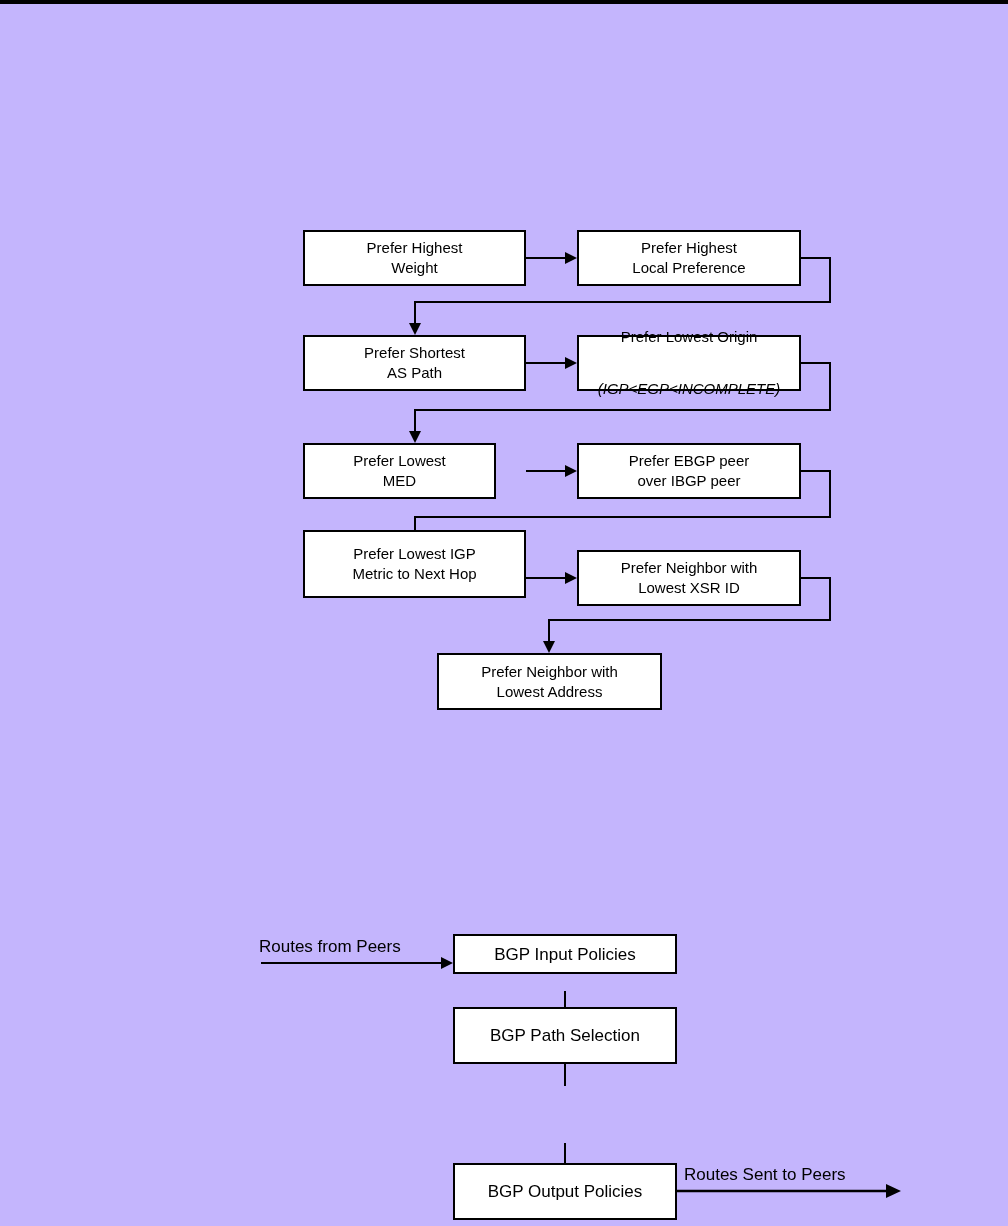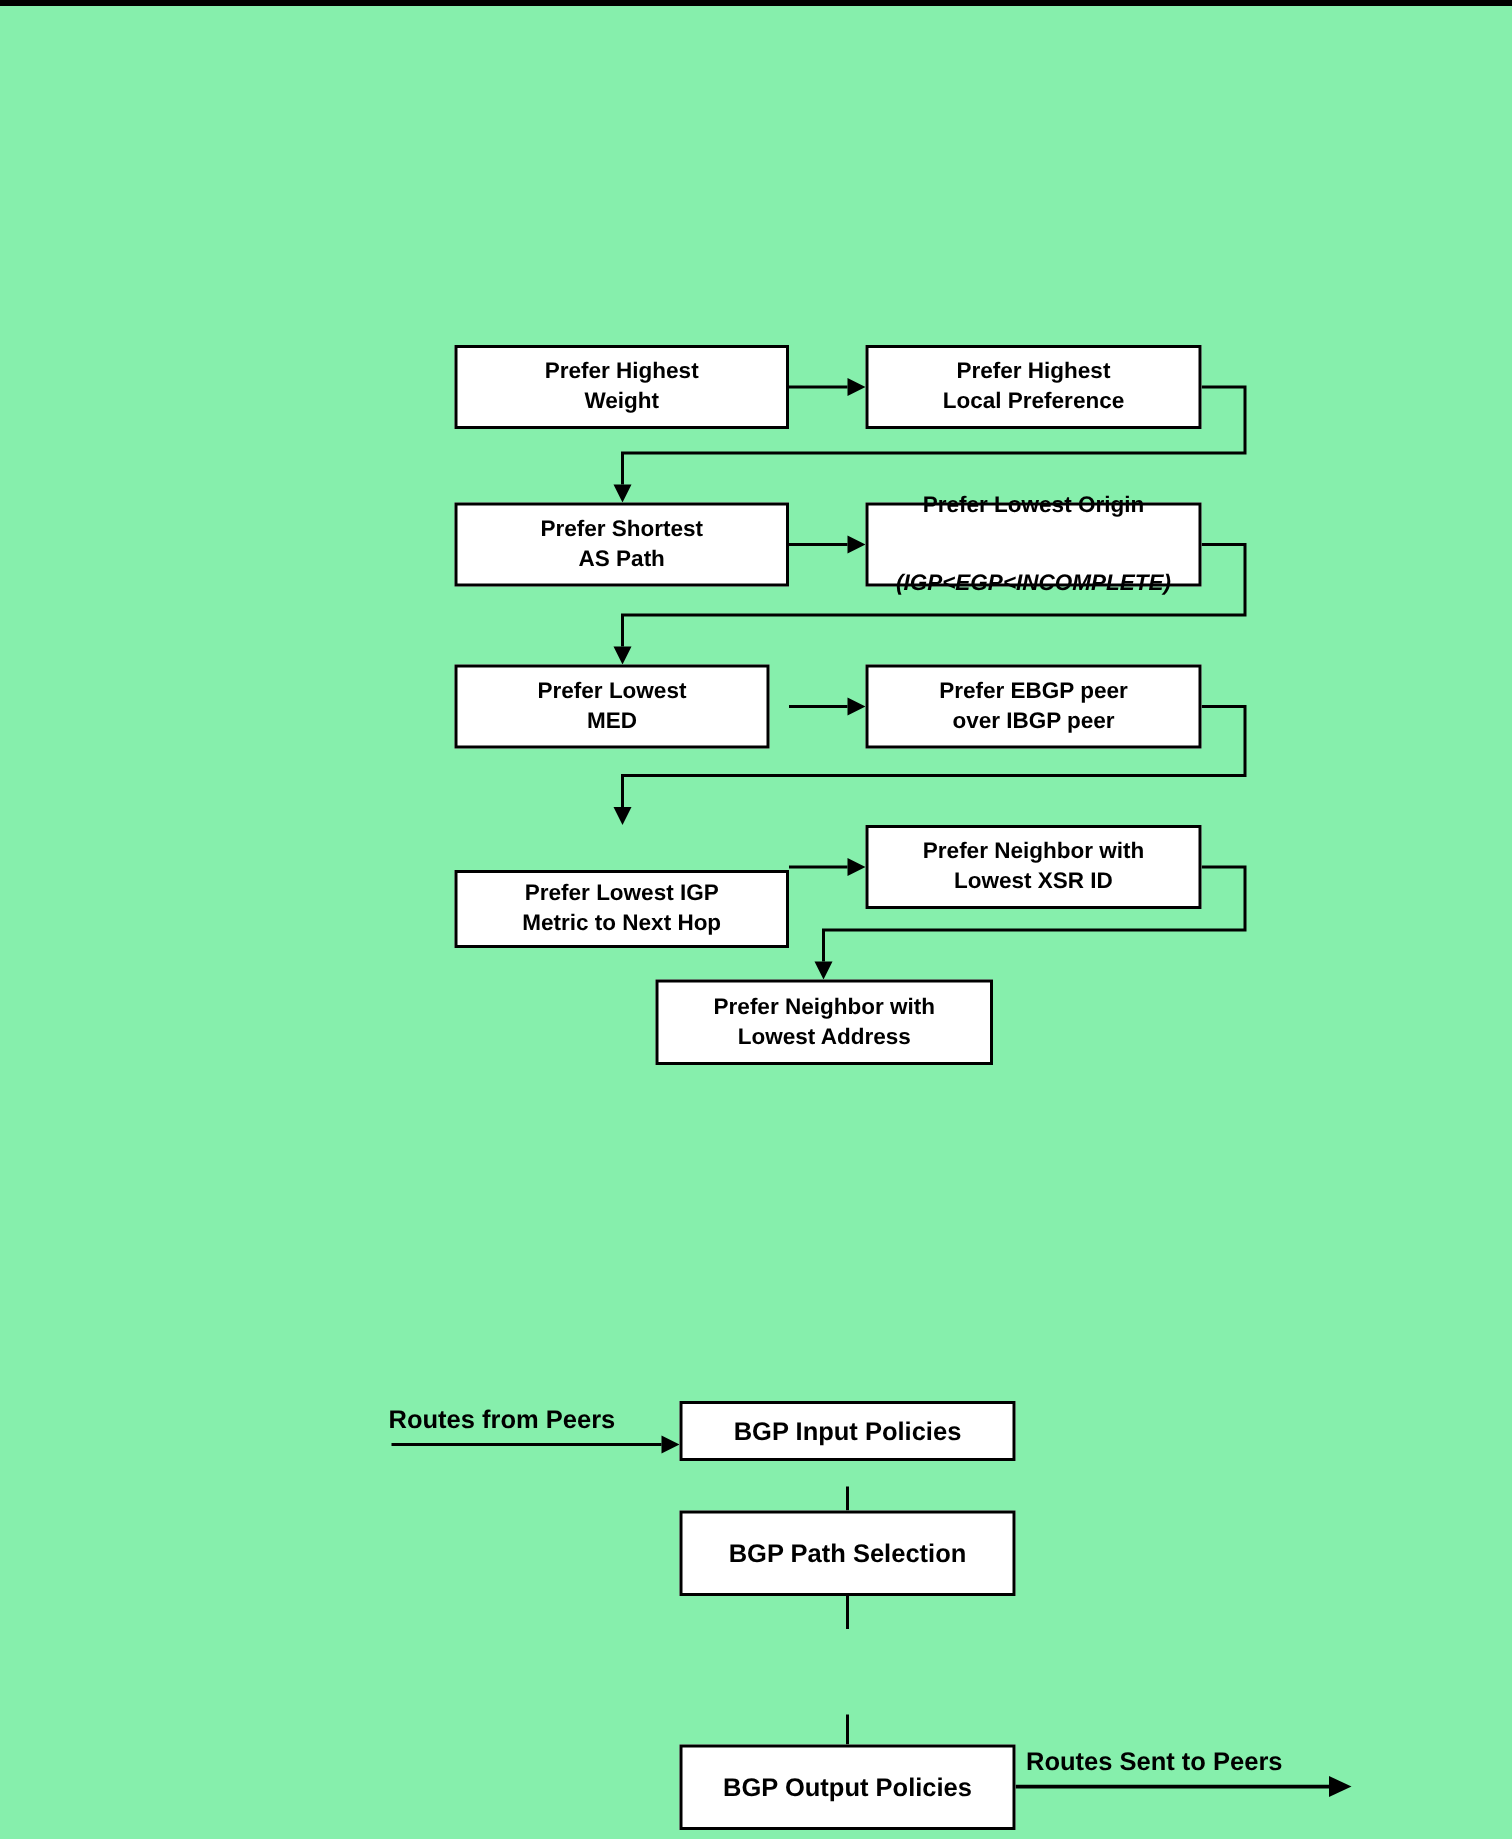--- a/index.html
+++ b/index.html
@@ -7,22 +7,21 @@
   body {
     font-family: "Liberation Sans", sans-serif;
     width: 1008px;
     height: 1226px;
     position: relative;
     overflow: hidden;
   }
   .page {
     position: absolute;
     inset: 0;
-    background: #86efac;
-    font-weight: bold;
+    background: #c4b5fd;
   }
   .top-bar {
     position: absolute;
     left: 0;
     top: 0;
     width: 1008px;
     height: 4px;
     background: #000000;
   }
   svg.connectors {
@@ -110,30 +109,30 @@
 
   <div class="box sm" style="left:303px; top:335px; width:223px; height:56px">
     <span>Prefer Shortest</span>
     <span>AS Path</span>
   </div>
   <div class="box sm" style="left:577px; top:335px; width:224px; height:56px">
     <span>Prefer Lowest Origin</span>
     <span class="em">(IGP&lt;EGP&lt;INCOMPLETE)</span>
   </div>
 
-  <div class="box sm" style="left:303px; top:443px; width:210px; height:56px">
+  <div class="box sm" style="left:303px; top:443px; width:193px; height:56px">
     <span>Prefer Lowest</span>
     <span>MED</span>
   </div>
   <div class="box sm" style="left:577px; top:443px; width:224px; height:56px">
     <span>Prefer EBGP peer</span>
     <span>over IBGP peer</span>
   </div>
 
-  <div class="box sm" style="left:303px; top:580px; width:223px; height:52px">
+  <div class="box sm" style="left:303px; top:530px; width:223px; height:68px">
     <span>Prefer Lowest IGP</span>
     <span>Metric to Next Hop</span>
   </div>
   <div class="box sm" style="left:577px; top:550px; width:224px; height:56px">
     <span>Prefer Neighbor with</span>
     <span>Lowest XSR ID</span>
   </div>
 
   <div class="box sm" style="left:437px; top:653px; width:225px; height:57px">
     <span>Prefer Neighbor with</span>

